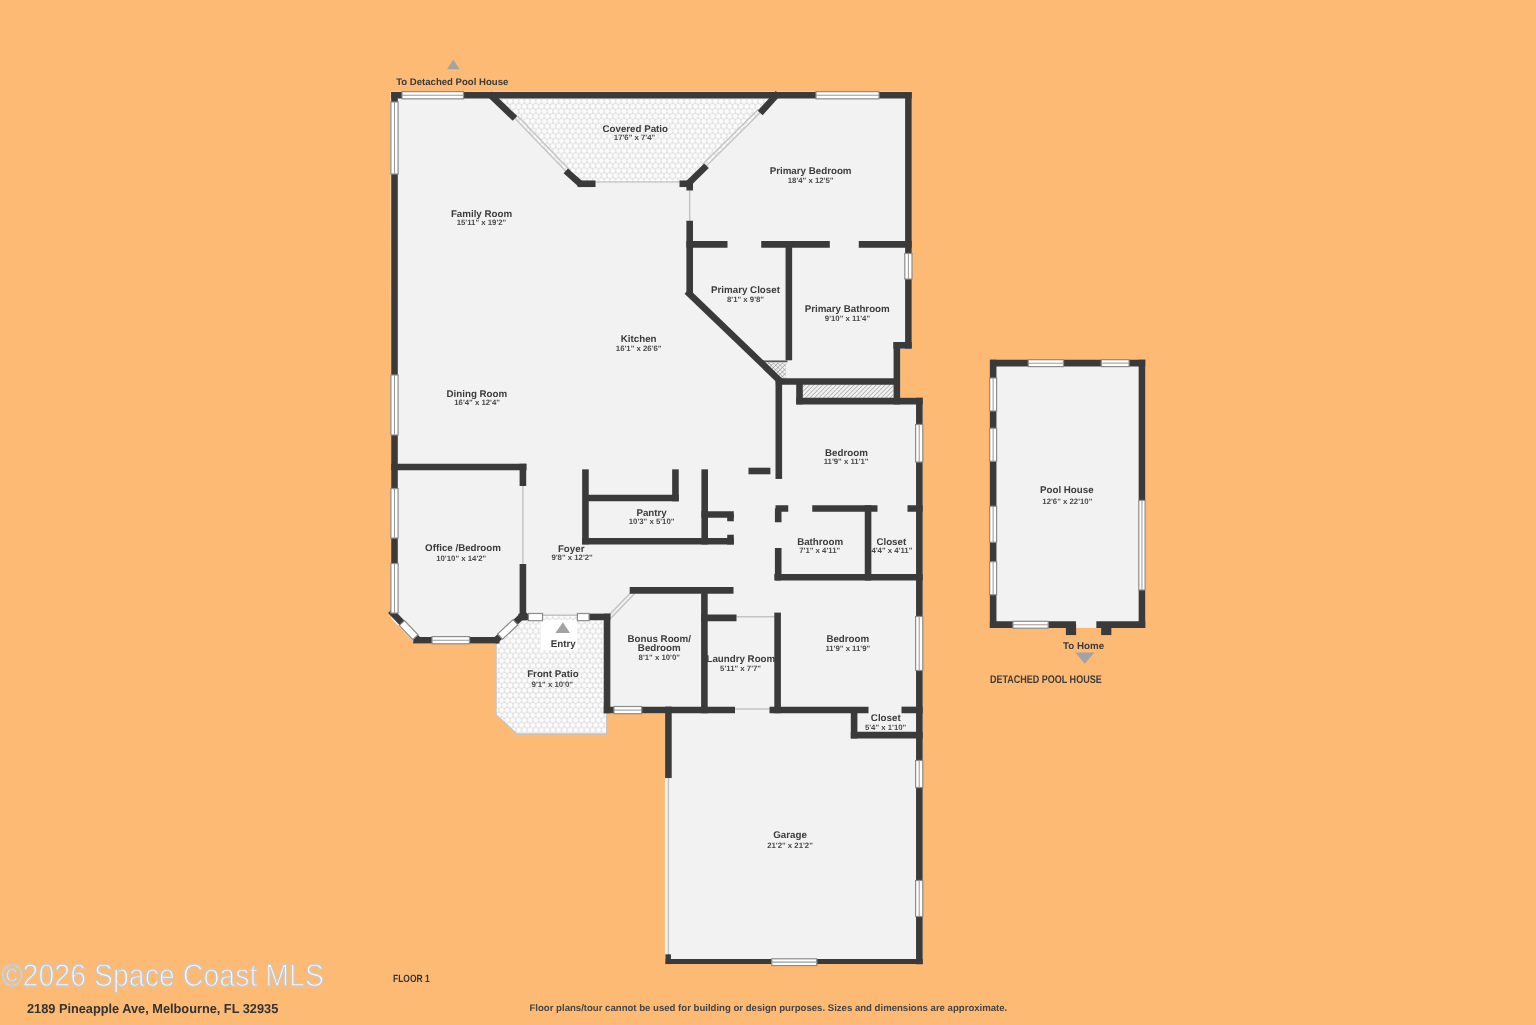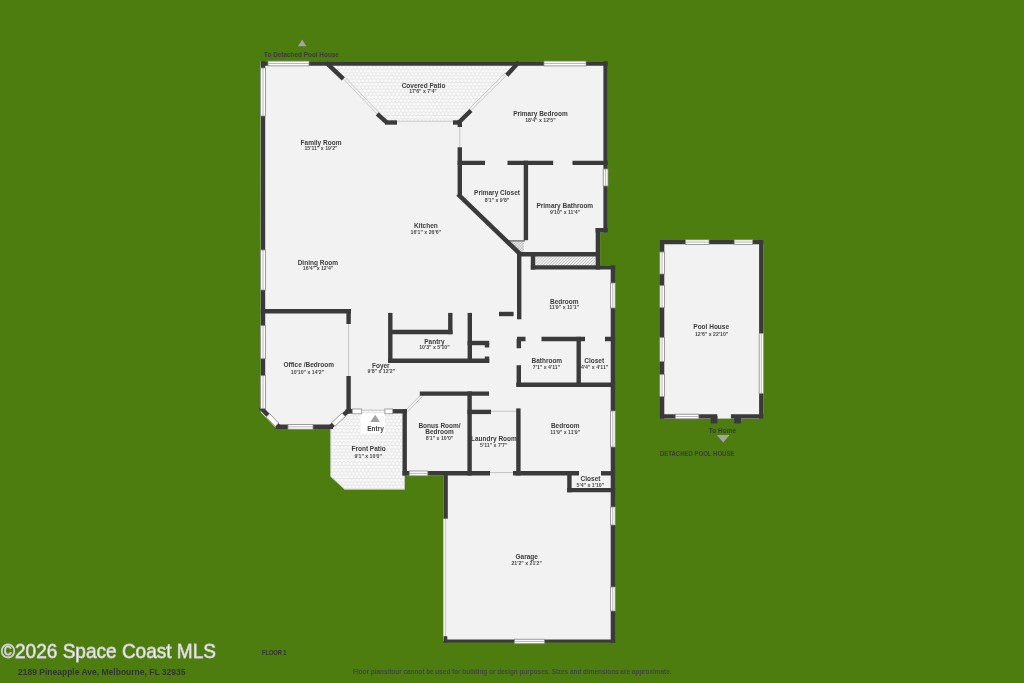--- a/index.html
+++ b/index.html
@@ -1,17 +1,17 @@
 <!DOCTYPE html>
 <html><head>
 <meta charset="utf-8">
 <style>
 html,body{margin:0;padding:0;background:#ffffff;}
 *{font-family:"Liberation Sans",sans-serif;}
-.wrap{position:relative;width:1024px;height:683px;background:#4d7c0f;overflow:hidden;will-change:transform;transform:translateZ(0);}
+.wrap{position:relative;width:1024px;height:683px;background:#fdba74;overflow:hidden;will-change:transform;transform:translateZ(0);}
 </style>
 </head>
 <body>
 <div class="wrap">
 <svg width="1024" height="683" viewBox="0 0 1024 683">
 <defs>
 <pattern id="dots" patternUnits="userSpaceOnUse" width="3.8" height="6.6">
 <rect width="3.8" height="6.6" fill="#e0e0e0"></rect>
 <circle cx="1.9" cy="1.65" r="1.6" fill="#fcfcfc"></circle>
 <circle cx="0" cy="4.95" r="1.6" fill="#fcfcfc"></circle>

